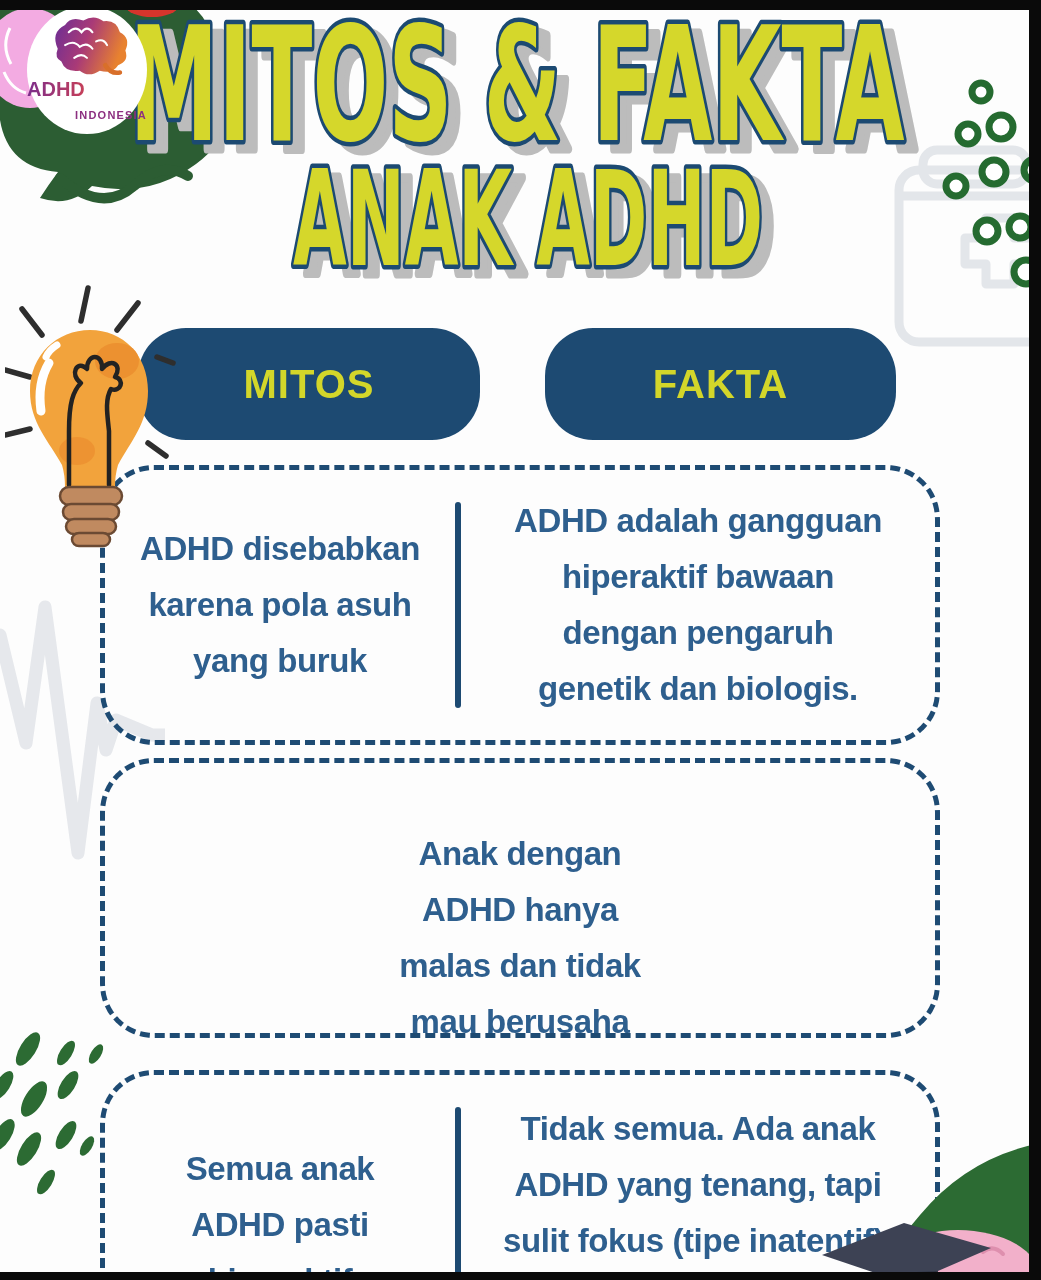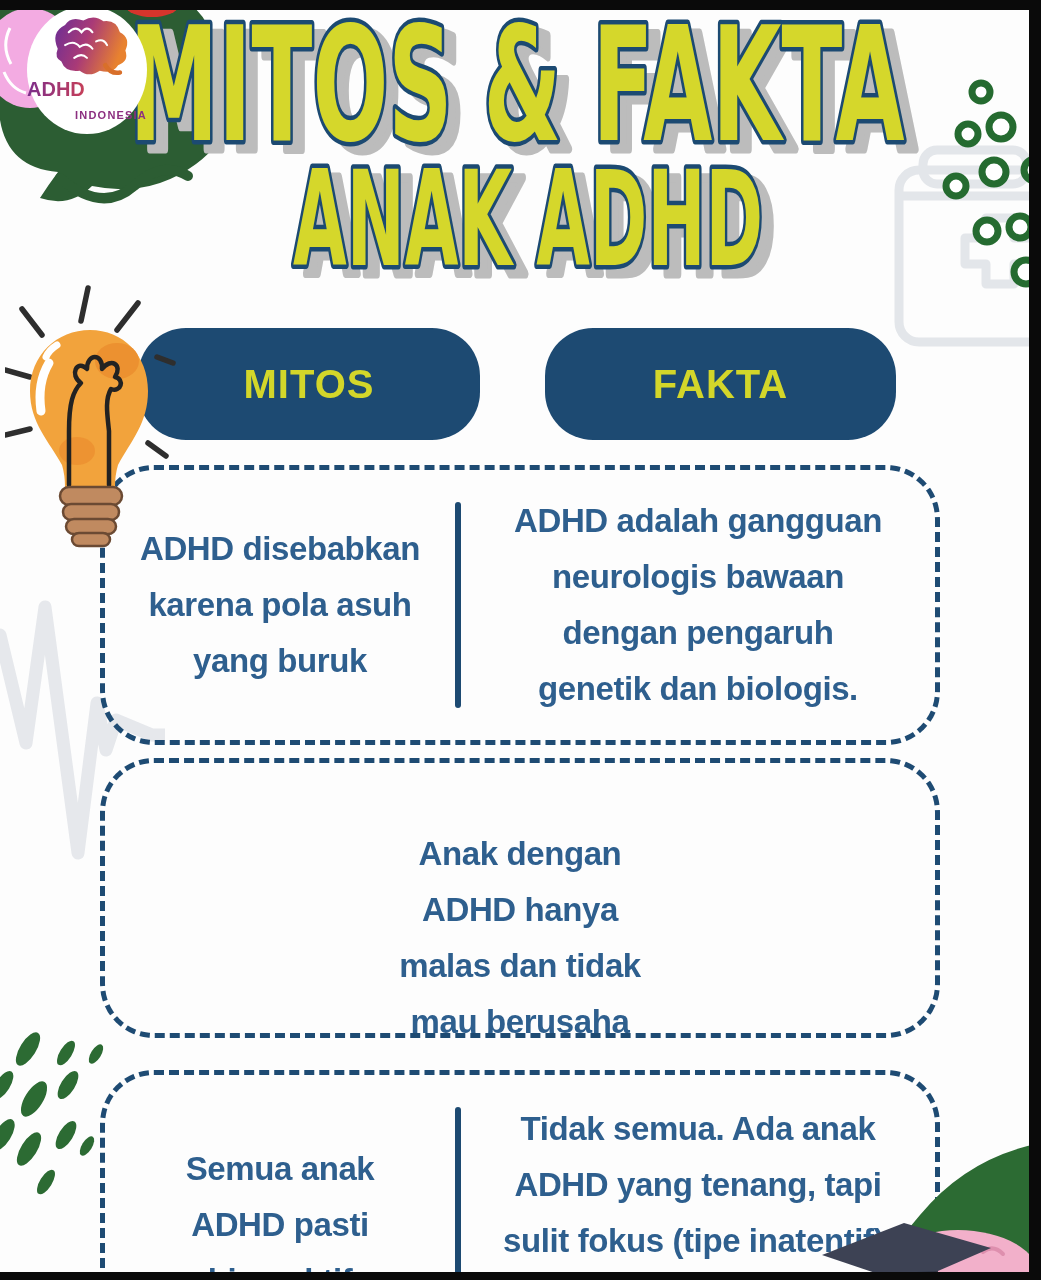--- a/index.html
+++ b/index.html
@@ -163,21 +163,21 @@
 
   <div class="card card-1">
     <div class="cell cell-myth">
       <div class="cell-text">ADHD disebabkan
 karena pola asuh
 yang buruk</div>
     </div>
     <div class="divider"></div>
     <div class="cell cell-fact">
       <div class="cell-text">ADHD adalah gangguan
-neurologis bawaan
+hiperaktif bawaan
 dengan pengaruh
 genetik dan biologis.</div>
     </div>
   </div>
 
   <div class="card card-2">
     <div class="cell cell-myth">
       <div class="cell-text">Anak dengan
 ADHD hanya
 malas dan tidak

